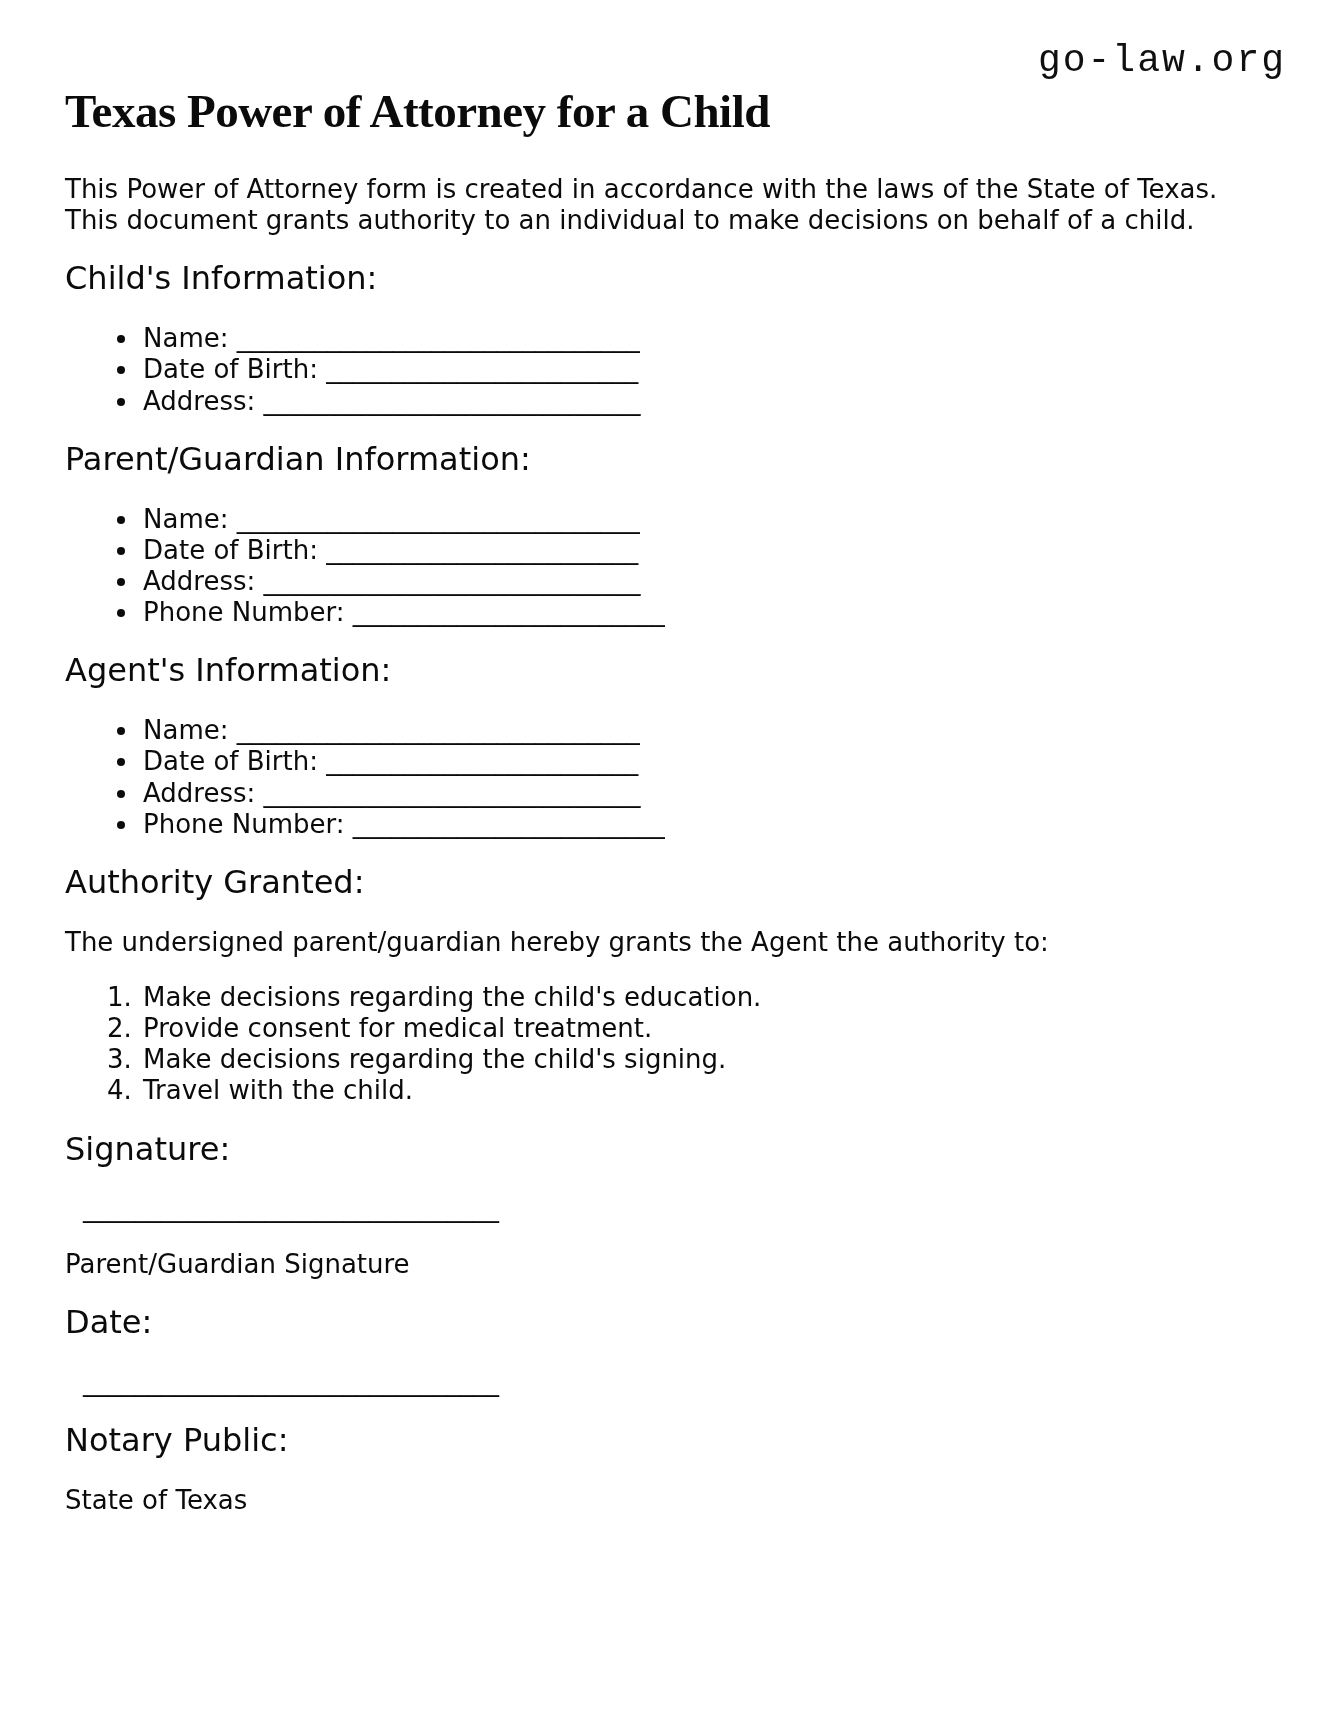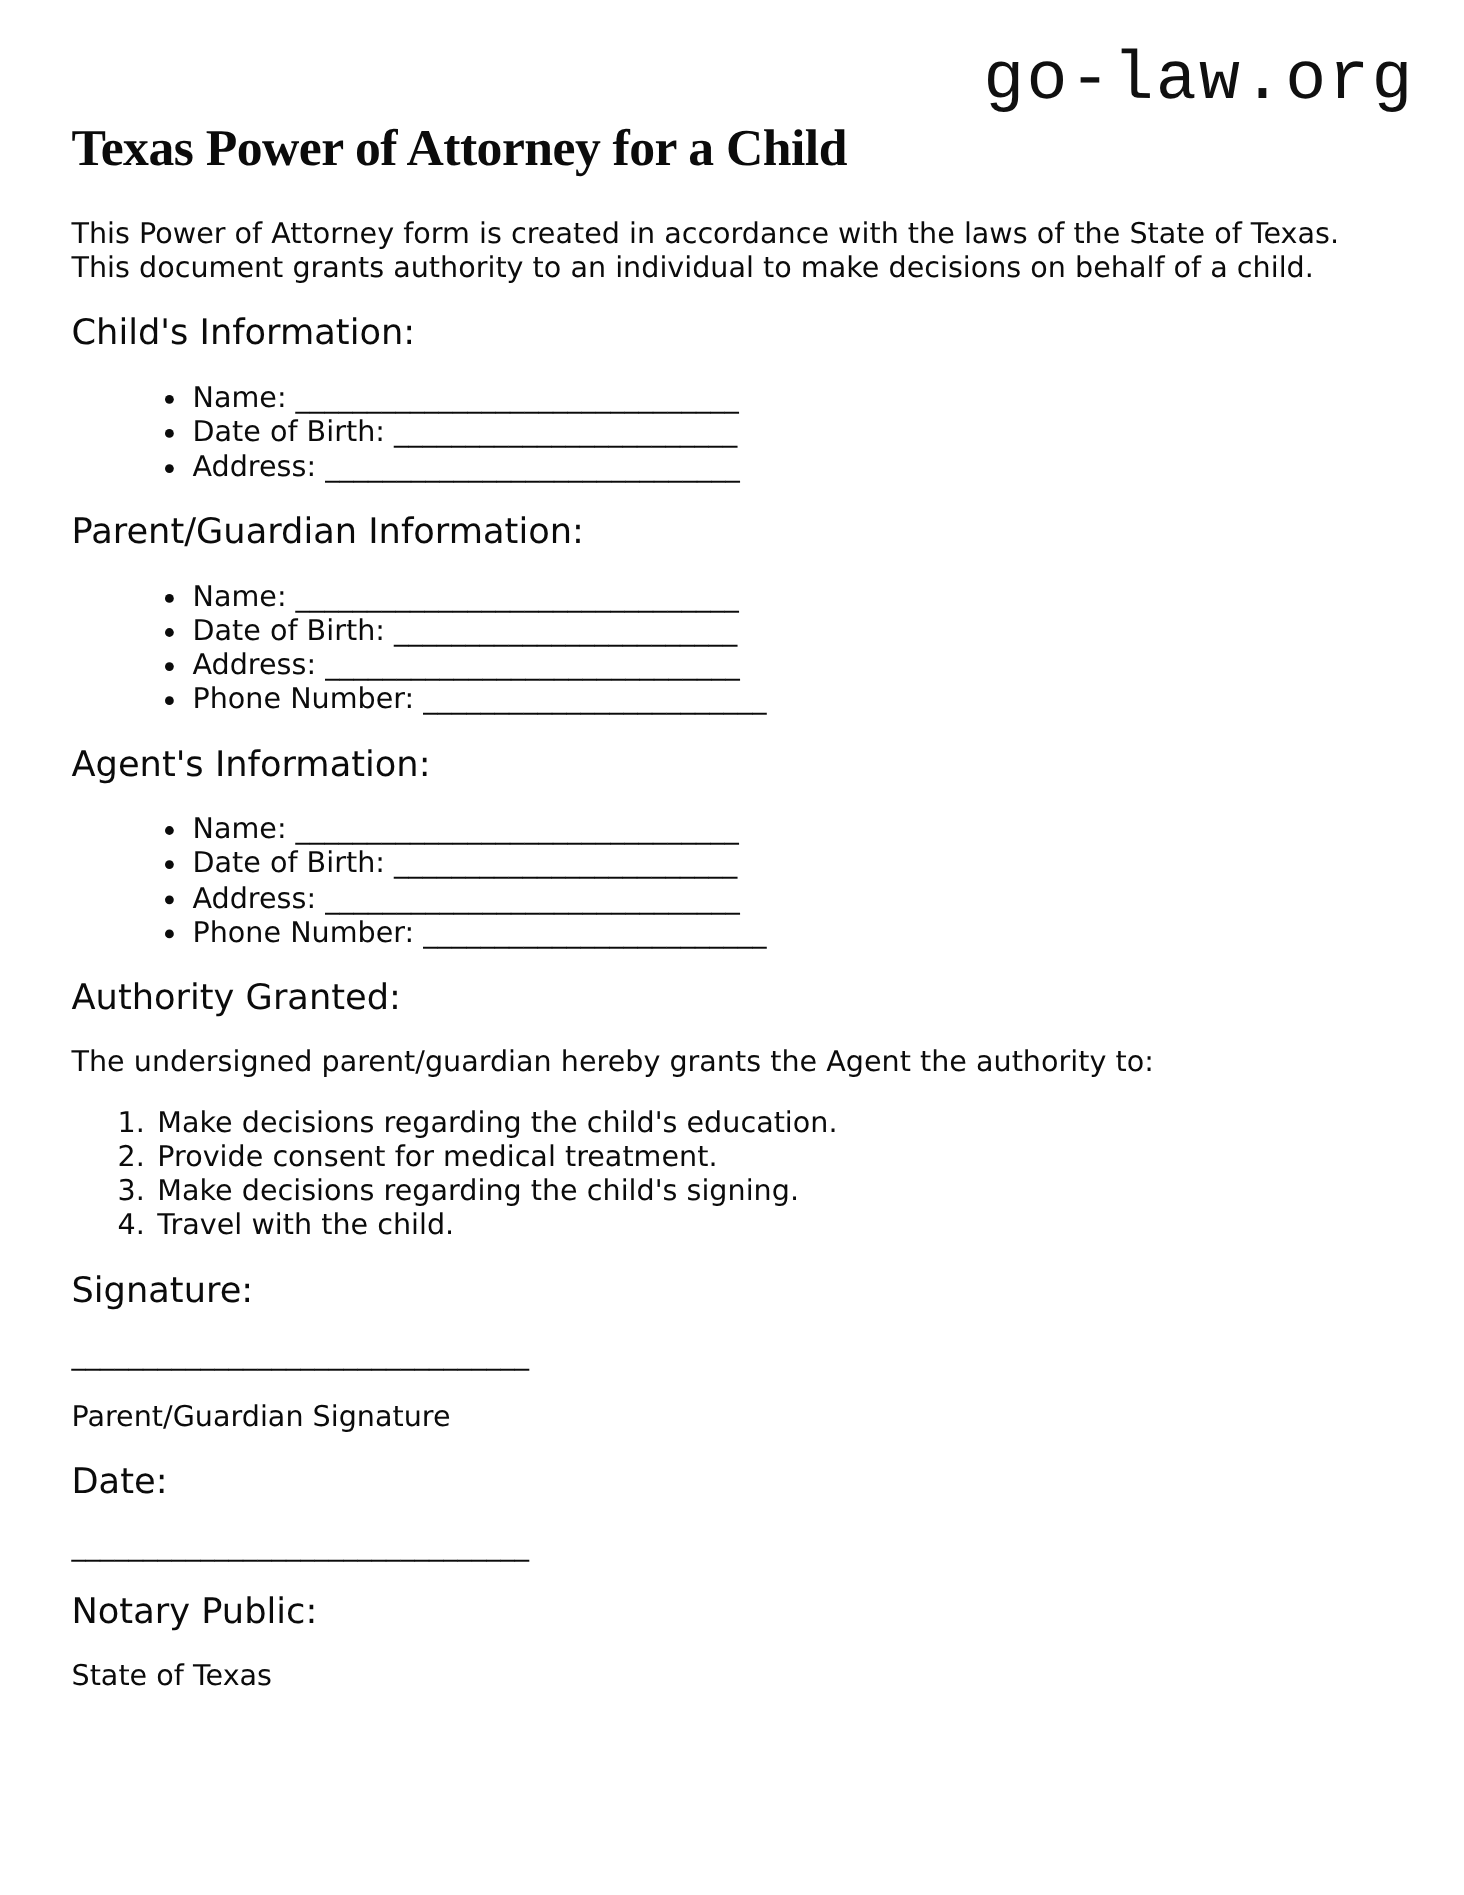--- a/index.html
+++ b/index.html
@@ -9,21 +9,21 @@
     width: 1331px;
     min-height: 1723px;
     padding: 42px 65px 60px 65px;
     font-family: "DejaVu Sans", sans-serif;
     font-size: 26px;
     line-height: 1.2;
     color: #0b0b0b;
   }
   .logo {
     font-family: "Liberation Mono", "DejaVu Sans Mono", monospace;
-    font-size: 62px;
+    font-size: 38px;
     line-height: 1;
     letter-spacing: 2px;
     text-align: right;
     margin: 0 -20px 0 0;
     white-space: nowrap;
     color: #101010;
   }
   h1 {
     font-size: 47px;
     line-height: 1.15;
@@ -34,25 +34,25 @@
   }
   h3 {
     font-size: 32px;
     line-height: 1.15;
     margin: 18px 0 26px 0;
     font-weight: normal;
   }
   p { margin: 24px 0; }
   .intro span { display: block; }
   ul, ol { margin: 24px 0; padding-left: 75px; }
-  ul li { list-style-type: disc; margin-left: 32px; }
+  ul li { list-style-type: disc; }
   ol li { list-style-type: decimal; }
   li { line-height: 1.2; padding-left: 3px; }
   .fill { letter-spacing: 0; white-space: nowrap; }
-  .sig-line { margin: 24px 0; white-space: nowrap; }
+  .sig-line { margin: 24px 18px; white-space: nowrap; }
 </style>
 </head>
 <body>
 
 <div class="logo">go-law.org</div>
 
 <h1>Texas Power of Attorney for a Child</h1>
 
 <p class="intro">
   <span>This Power of Attorney form is created in accordance with the laws of the State of Texas.</span>

